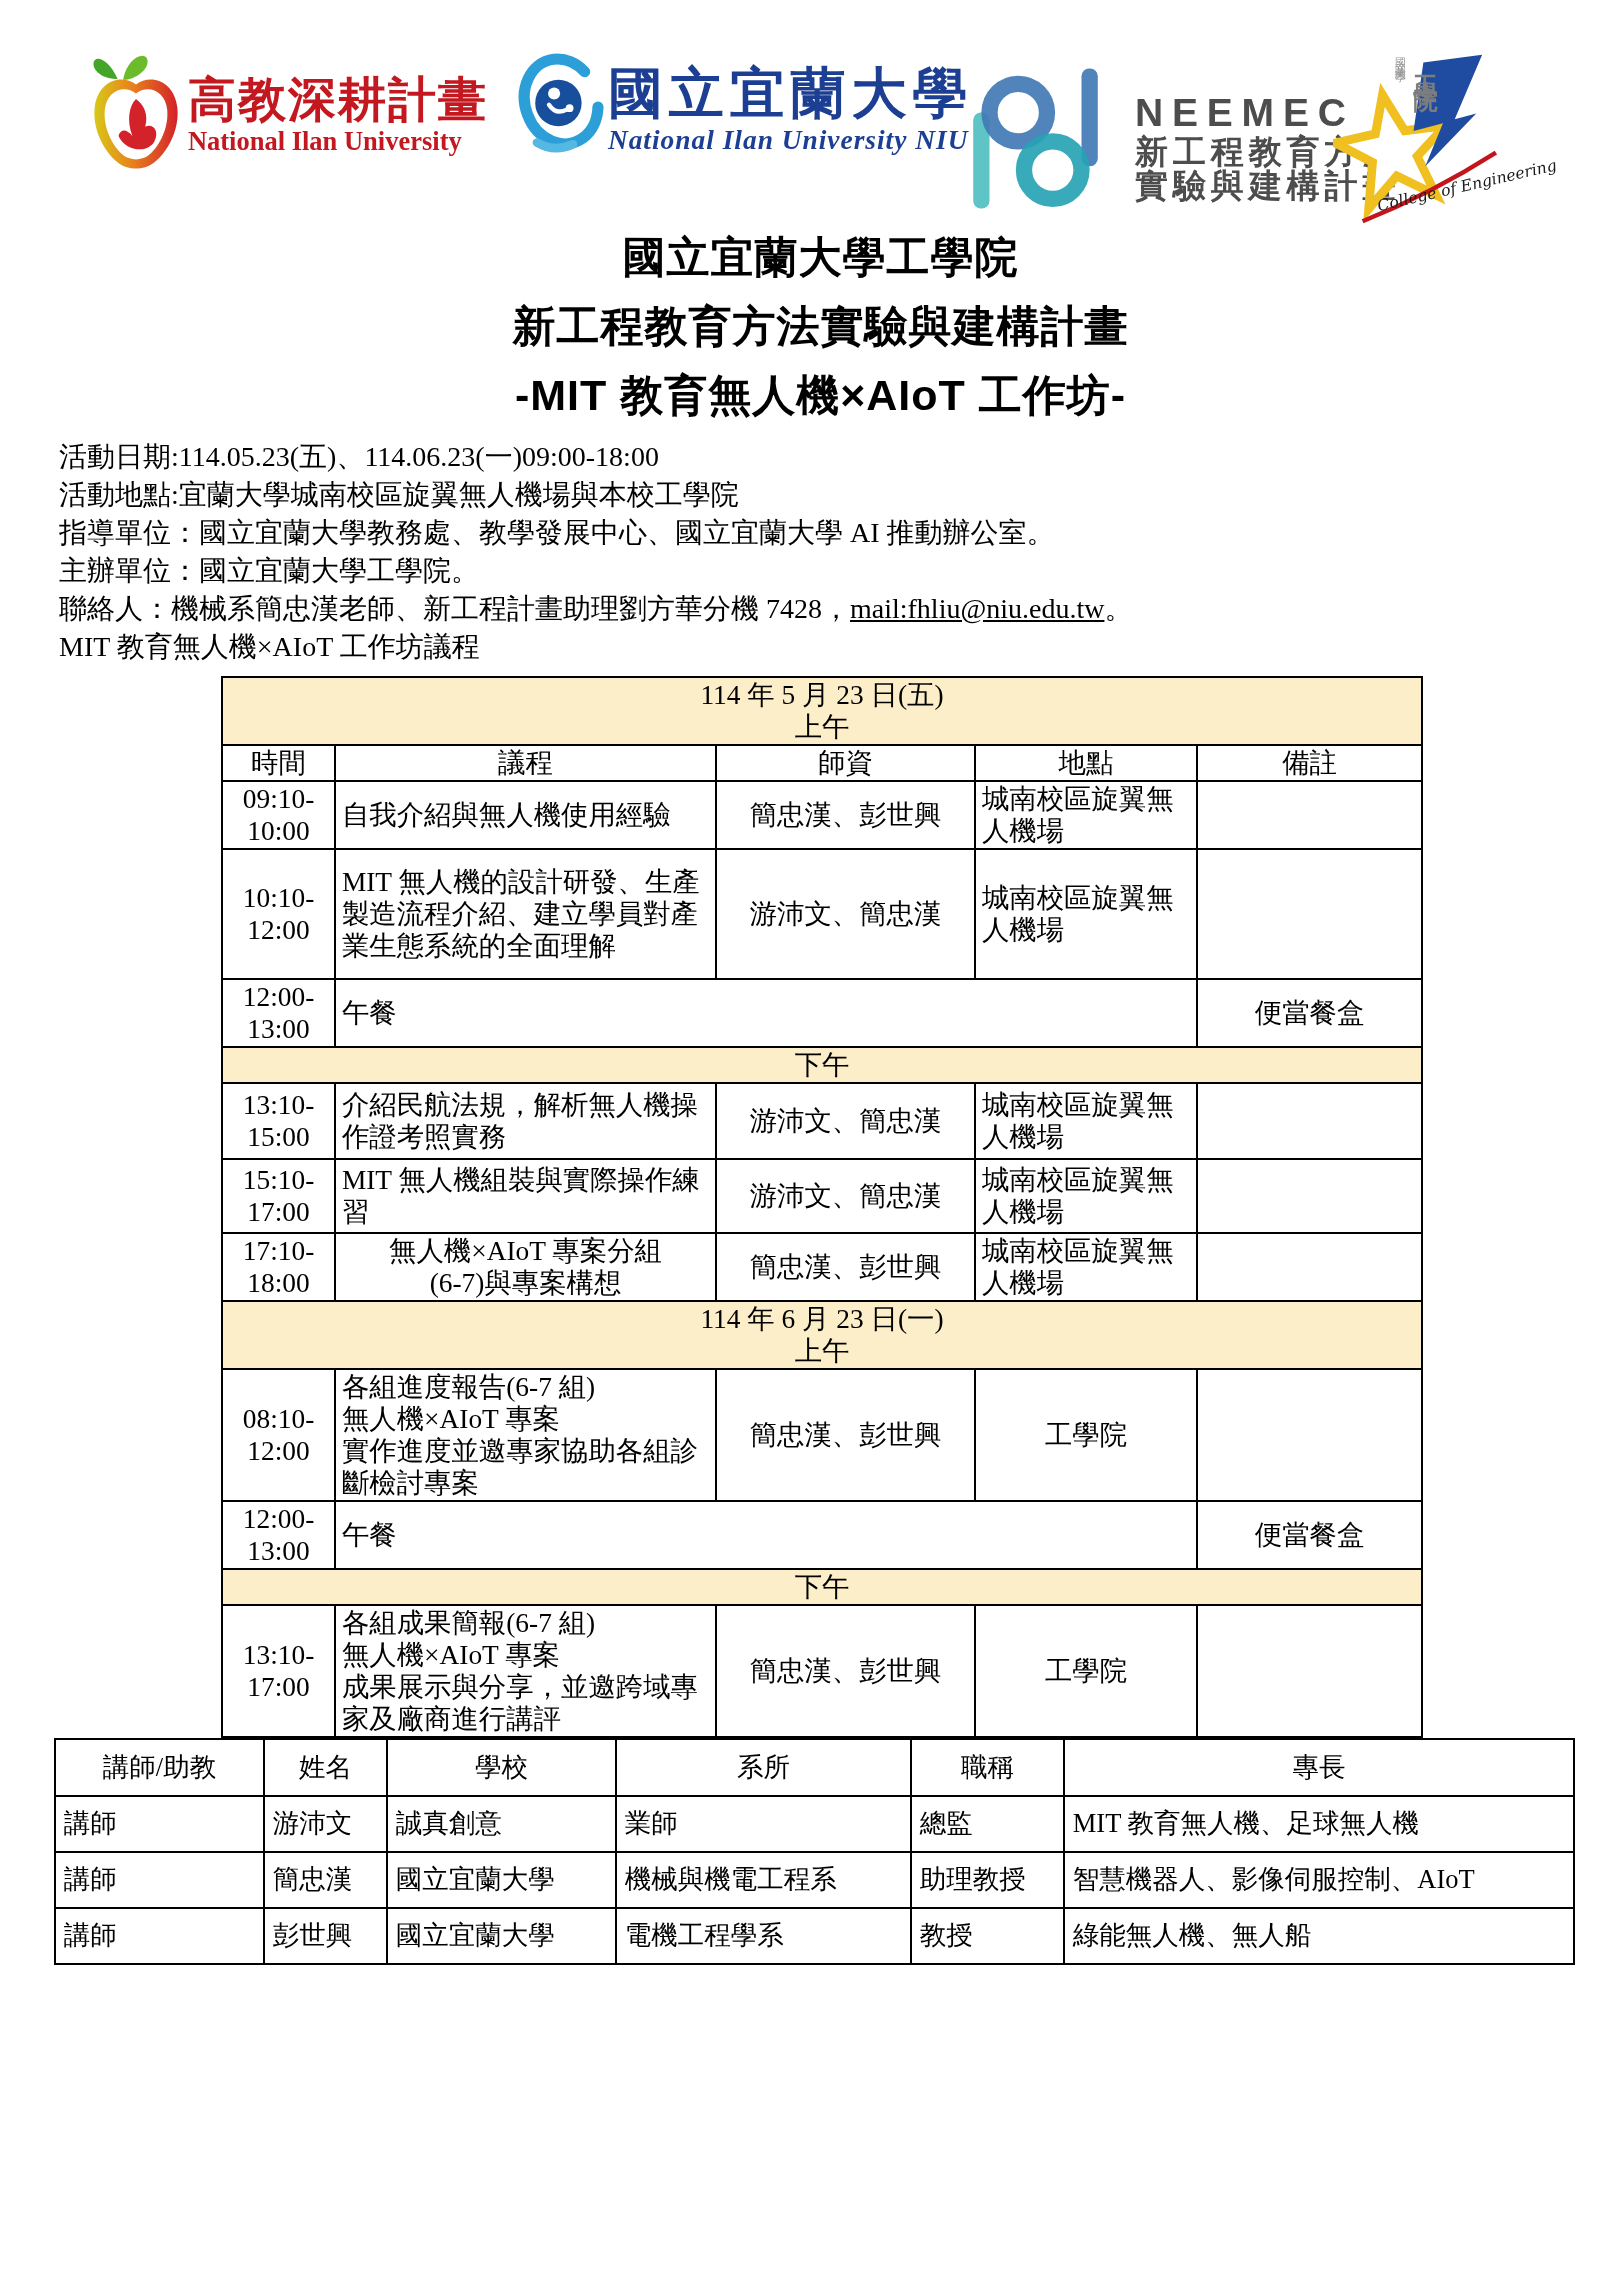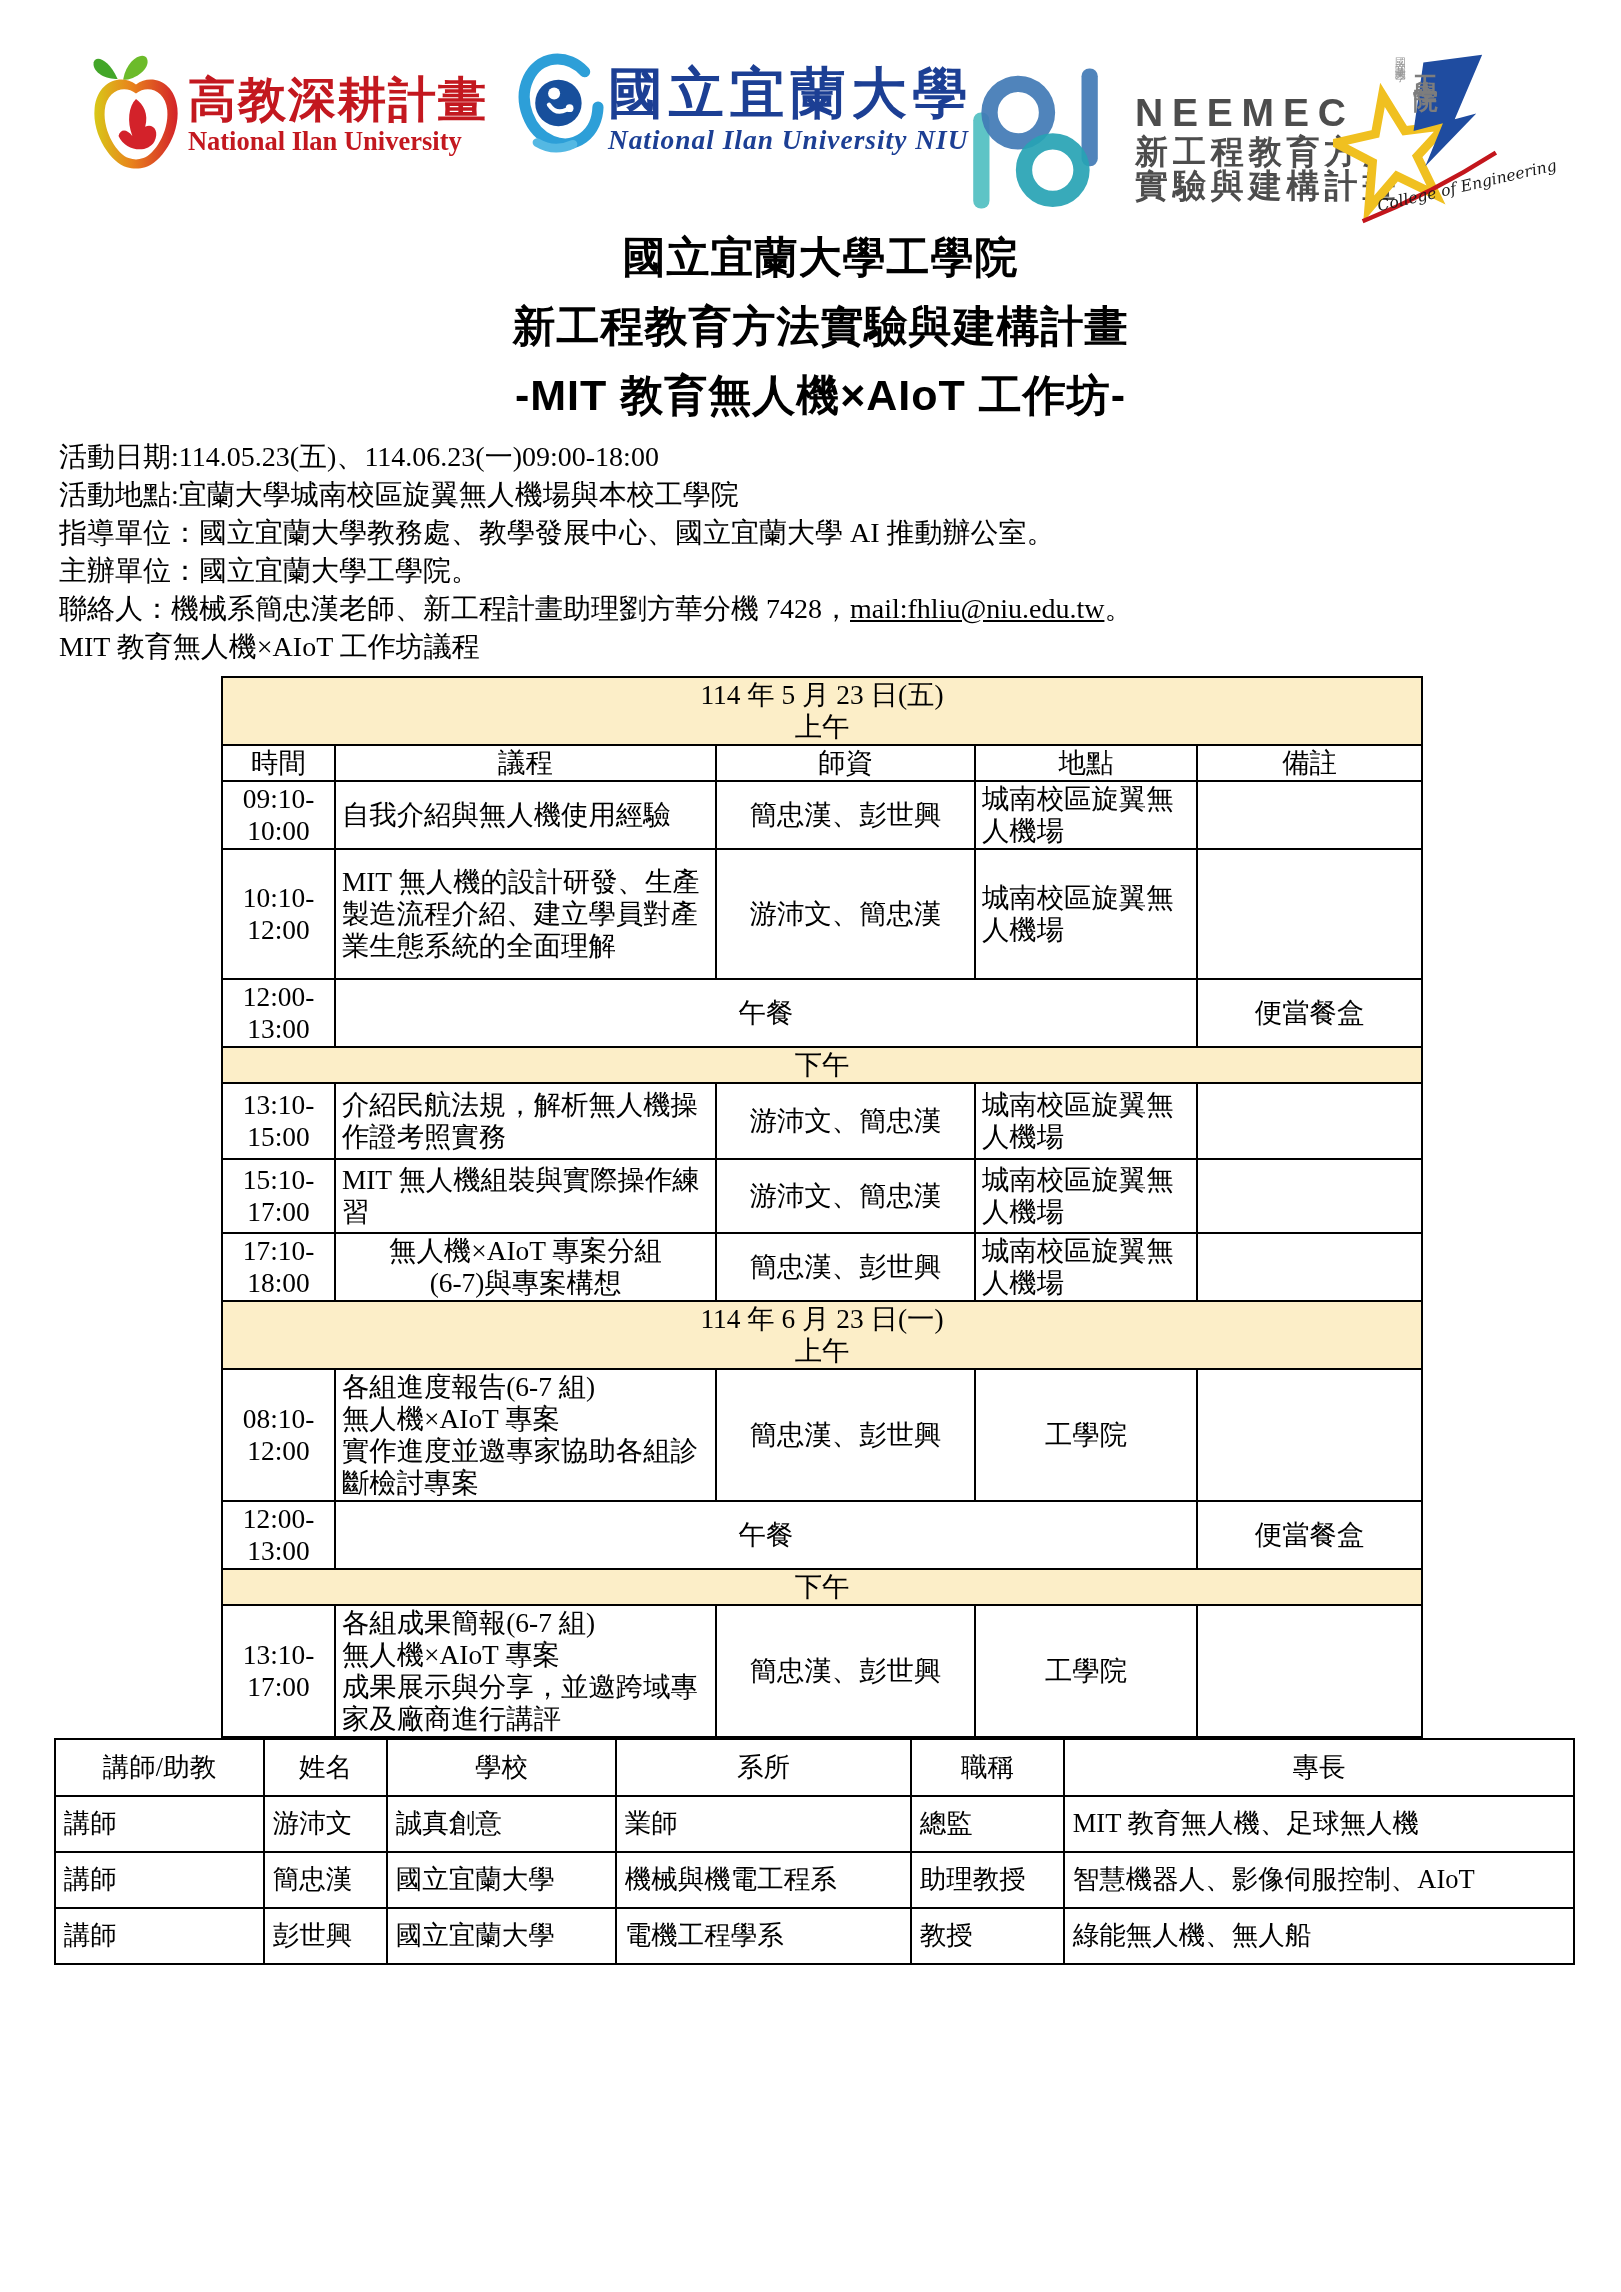--- a/index.html
+++ b/index.html
@@ -60,21 +60,21 @@
   td.c-time{text-align:center;white-space:pre-line;}
   td.c-agenda{text-align:left;white-space:pre-line;}
   td.c-agenda.centered{text-align:center;}
   td.c-teachers{text-align:center;}
   td.c-place{text-align:left;}
   td.c-place.centered{text-align:center;}
   td.c-note{text-align:center;}
   tr.h-band2{height:66px;} tr.h66{height:65px;} tr.h133{height:130px;}
   tr.h-lunch{height:64px;} tr.h-band1{height:32px;}
   tr.h78{height:76px;} tr.h76{height:74px;} tr.h65{height:64px;} tr.h131{height:128px;}
-  td.lunch-cell{text-align:center;border-radius:16px;}
+  td.lunch-cell{border-radius:16px;}
   
   .inst-title{margin:19.6px 0 7.8px 56px;font-size:30px;font-weight:bold;letter-spacing:2px;}
   table.inst{width:1518px;margin-left:54px;font-size:26.5px;line-height:31px;border:2.9px solid #000;}
   table.inst td,table.inst th{
     border-left:2px solid #000;border-right:2px solid #000;
     border-top:2.9px solid #000;border-bottom:2.9px solid #000;
     padding:2px 7.8px;vertical-align:middle;font-weight:normal;
   }
   table.inst tr.cols th{text-align:center;height:57px;}
   table.inst td{text-align:left;height:56px;}

